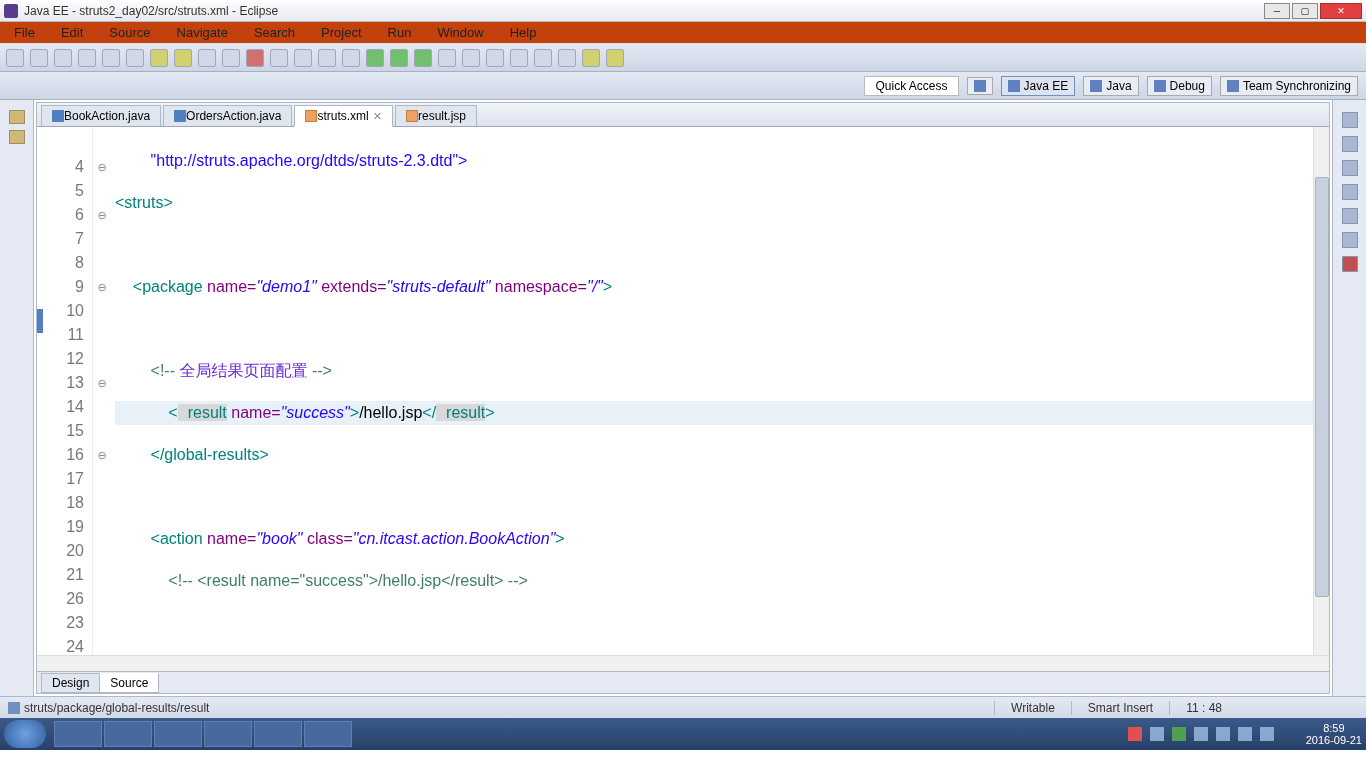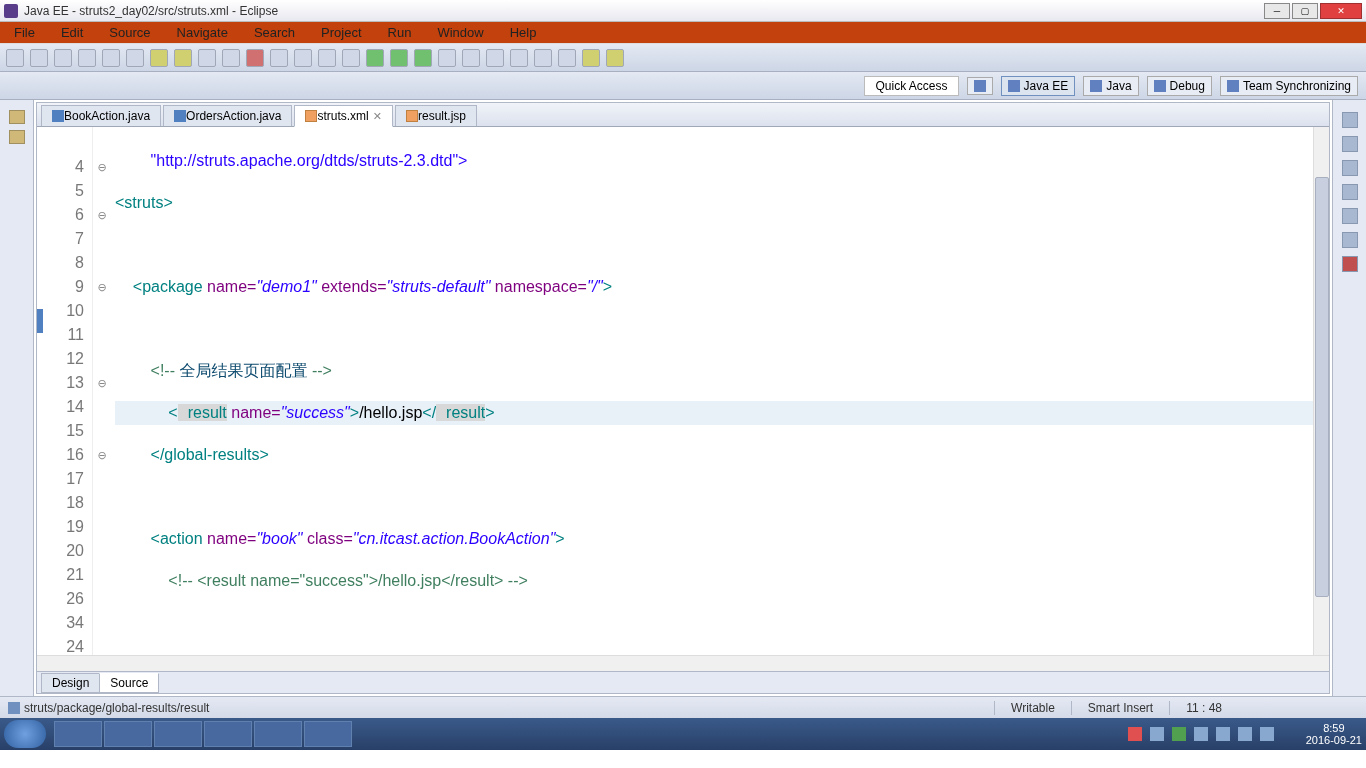--- a/index.html
+++ b/index.html
@@ -39,21 +39,21 @@
 .fold-col { width: 18px; background: #fff; padding-top: 4px; }
 .fold-col div { height: 24px; font-size: 11px; color: #888; text-align: center; line-height: 24px; }
 .code { flex: 1; padding: 4px 0 4px 4px; font-family: Consolas, "Courier New", monospace; font-size: 16px; white-space: pre; overflow: auto; position: relative; }
 .code-line { height: 24px; line-height: 24px; }
 .code-line.hl { background: #e8f0f8; }
 .t-tag { color: #008080; }
 .t-attr { color: #7f007f; }
 .t-str { color: #2a00ff; font-style: italic; }
 .t-txt { color: #000; }
 .t-comm { color: #3f7f5f; }
-.t-comm-cn { color: #0c4a6e; font-family: Liberation Mono, monospace; }
+.t-comm-cn { color: #6d28d9; font-family: Liberation Mono, monospace; }
 .t-url { color: #2a00ff; }
 .sel-box { background: #d8d8d8; padding-left: 10px; }
 .right-gutter { width: 34px; background: #e4e9f3; border-left: 1px solid #b0b8c8; padding: 4px 2px; }
 .rg-icon { width: 16px; height: 16px; margin: 8px auto; background: #a8b8d0; border: 1px solid #8898b0; }
 .scrollbar-track { width: 16px; background: #f0f0f0; border-left: 1px solid #ddd; position: relative; }
 .scrollbar-thumb { position: absolute; top: 50px; width: 14px; left: 1px; height: 420px; background: #c8d0e0; border: 1px solid #a8b0c0; border-radius: 2px; }
 .hscroll { height: 16px; background: #f0f0f0; border-top: 1px solid #ddd; }
 .editor-tabs-bottom { height: 22px; background: #e4e9f3; border-top: 1px solid #b0b8c8; display: flex; align-items: center; padding: 0 4px; }
 .btab { padding: 2px 10px; font-size: 12px; border: 1px solid #b0b8c8; background: #e0e6f0; margin-right: -1px; }
 .btab.active { background: #fff; border-top-color: #fff; }
@@ -188,21 +188,21 @@
         <div>13</div>
         <div>14</div>
         <div>15</div>
         <div>16</div>
         <div>17</div>
         <div>18</div>
         <div>19</div>
         <div>20</div>
         <div>21</div>
         <div>26</div>
-        <div>34</div>
+        <div>23</div>
         <div>24</div>
 
       </div>
       <div class="fold-col">
         <div></div>
           <div>⊖</div>
           <div></div>
           <div>⊖</div>
           <div></div>
           <div></div>

